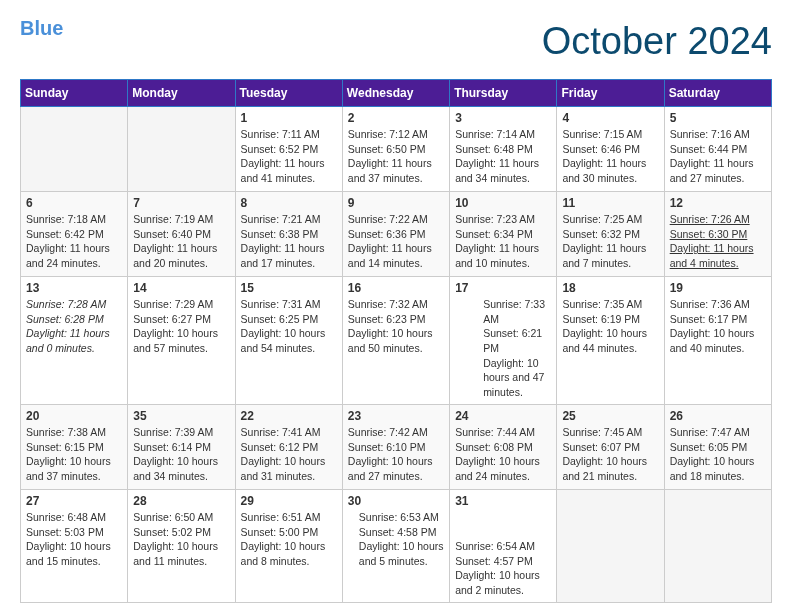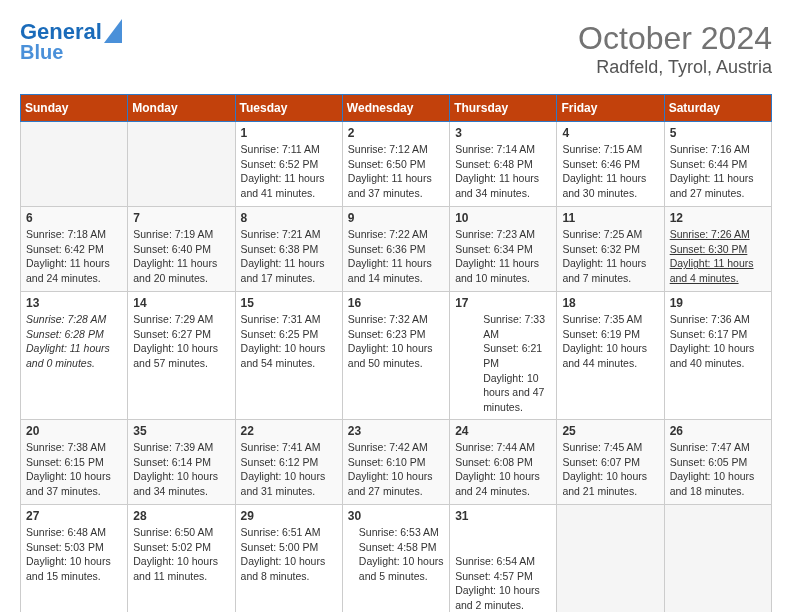--- a/index.html
+++ b/index.html
@@ -26,36 +26,36 @@
       color: #333;
       line-height: 1.1;
     }
     .logo-text span {
       color: #1a6bba;
     }
     .title-block {
       text-align: right;
     }
     .month-title {
-      font-size: 32px;
-      color: #737373;
+      font-size: 38px;
+      color: #0c4a6e;
       font-weight: normal;
       margin-left: 46px;
     }
     .location-title {
       font-size: 18px;
       color: #555;
     }
     .calendar {
       width: 100%;
       border-collapse: collapse;
       font-size: 11px;
     }
     .calendar th {
-      background-color: #c2410c;
+      background-color: #4c1d95;
       color: #fff;
       padding: 6px 4px;
       text-align: left;
       font-size: 12px;
       font-weight: bold;
       border: 1px solid #2e78c7;
     }
     .calendar td {
       border: 1px solid #ccc;
       vertical-align: top;
@@ -81,34 +81,27 @@
     tr:nth-child(even) td:not(.empty) {
       background: #f9f9f9;
     }
   </style>
 </head>
 <body>
 
 <div class="header">
   <div class="logo">
     <div style="display:flex; flex-direction:column; align-items:flex-start;">
-      <div style="display:flex; align-items:center;">
-        <span class="logo-text"><span>General</span></span>
-        <svg width="18" height="24" viewBox="0 0 18 24" style="margin-left:2px; margin-top:-2px;">
-          <polygon points="0,24 18,0 18,24" fill="#4a90d9"></polygon>
-        </svg>
-      </div>
       <div style="display:flex; align-items:center; margin-top:-3px;">
         <span class="logo-text" style="color:#4a90d9; font-size:20px;">Blue</span>
       </div>
     </div>
   </div>
   <div class="title-block">
     <div class="month-title">October 2024</div>
-    <div class="location-title">Radfeld, Tyrol, Austria</div>
   </div>
 </div>
 
 <table class="calendar">
   <thead>
     <tr>
     <th>Sunday</th>
         <th>Monday</th>
         <th>Tuesday</th>
         <th>Wednesday</th>

